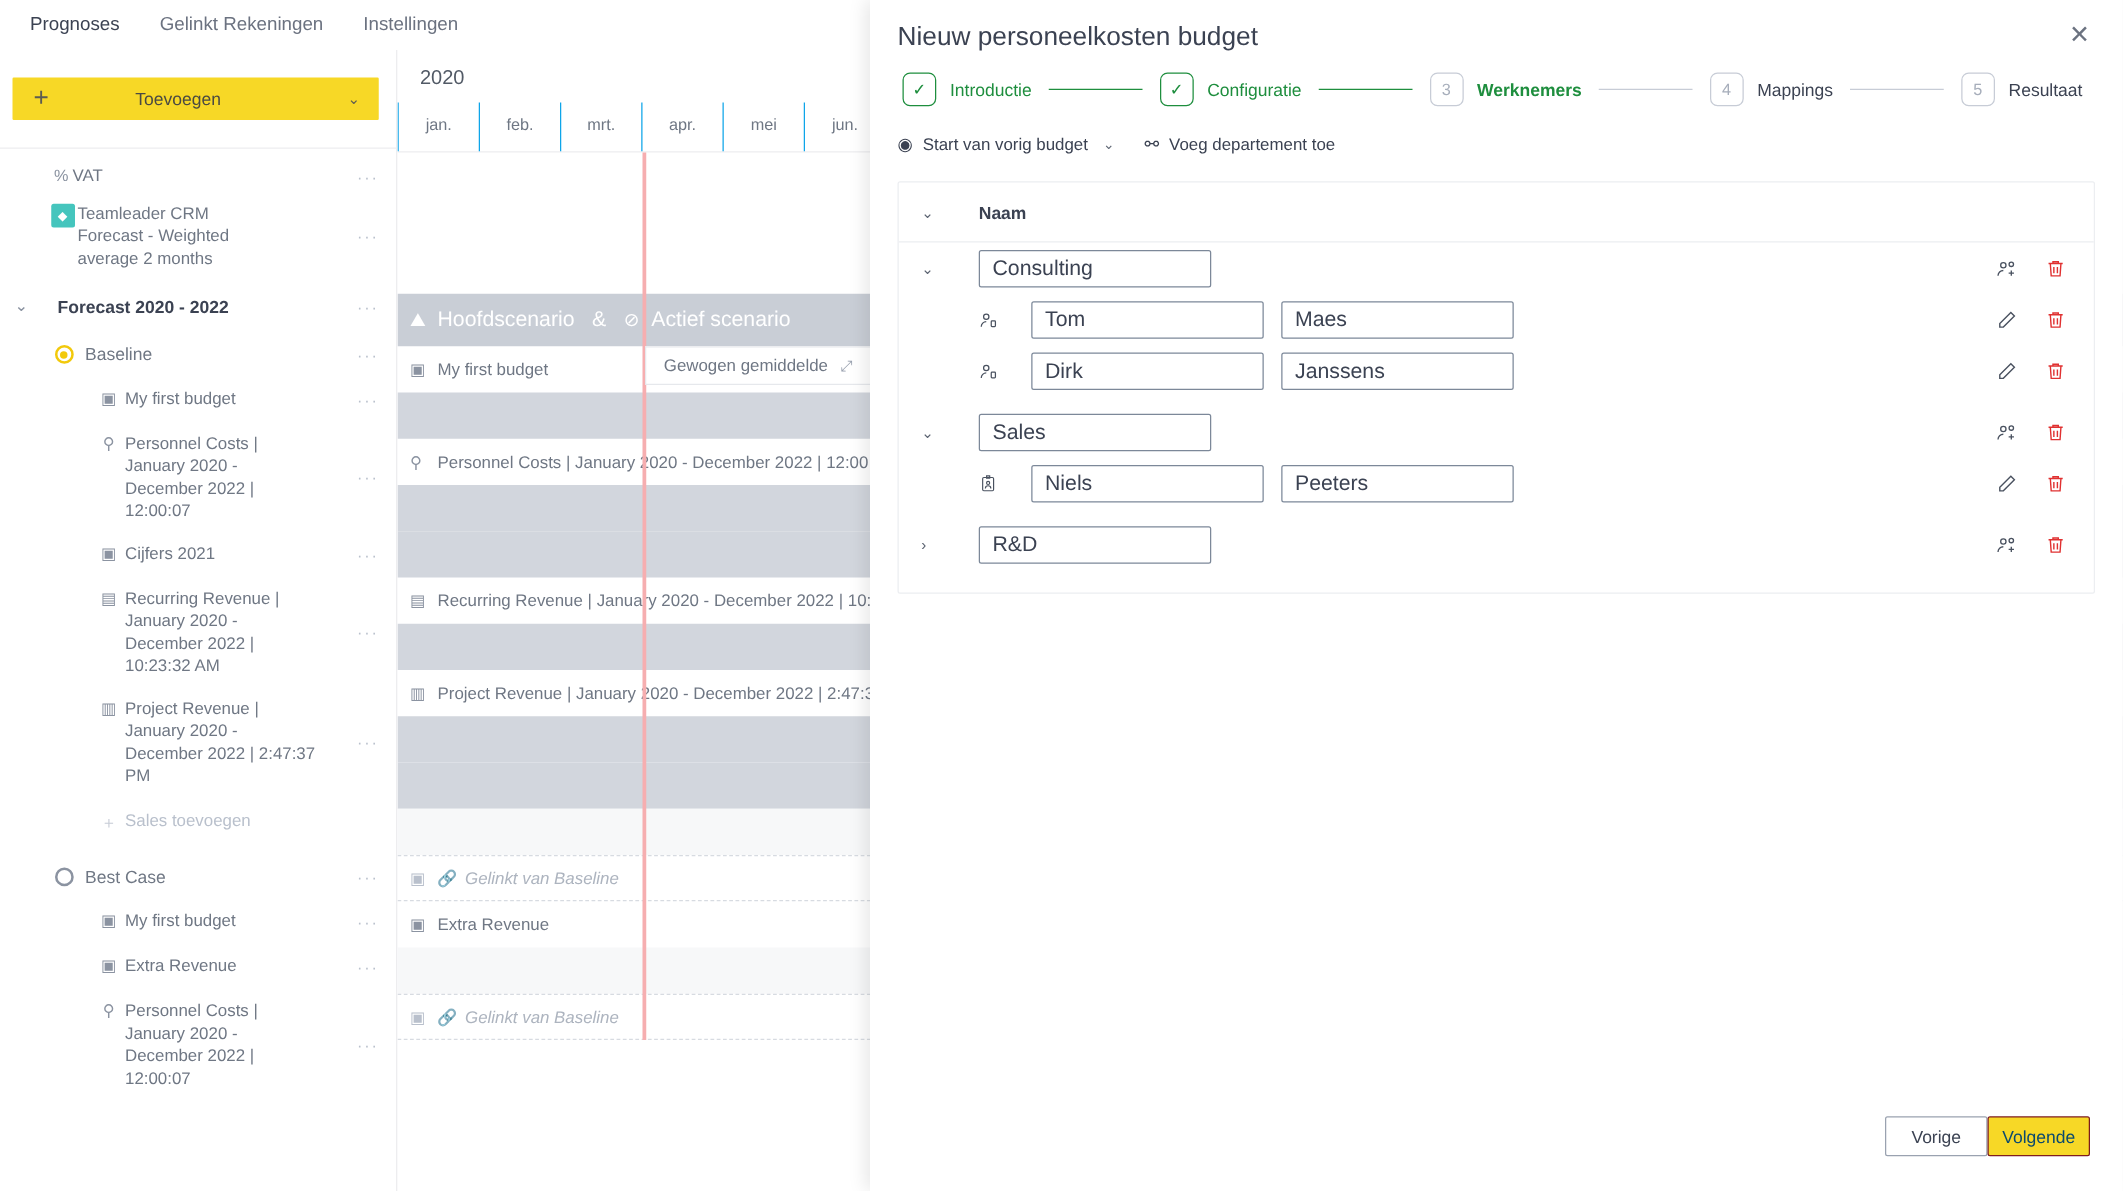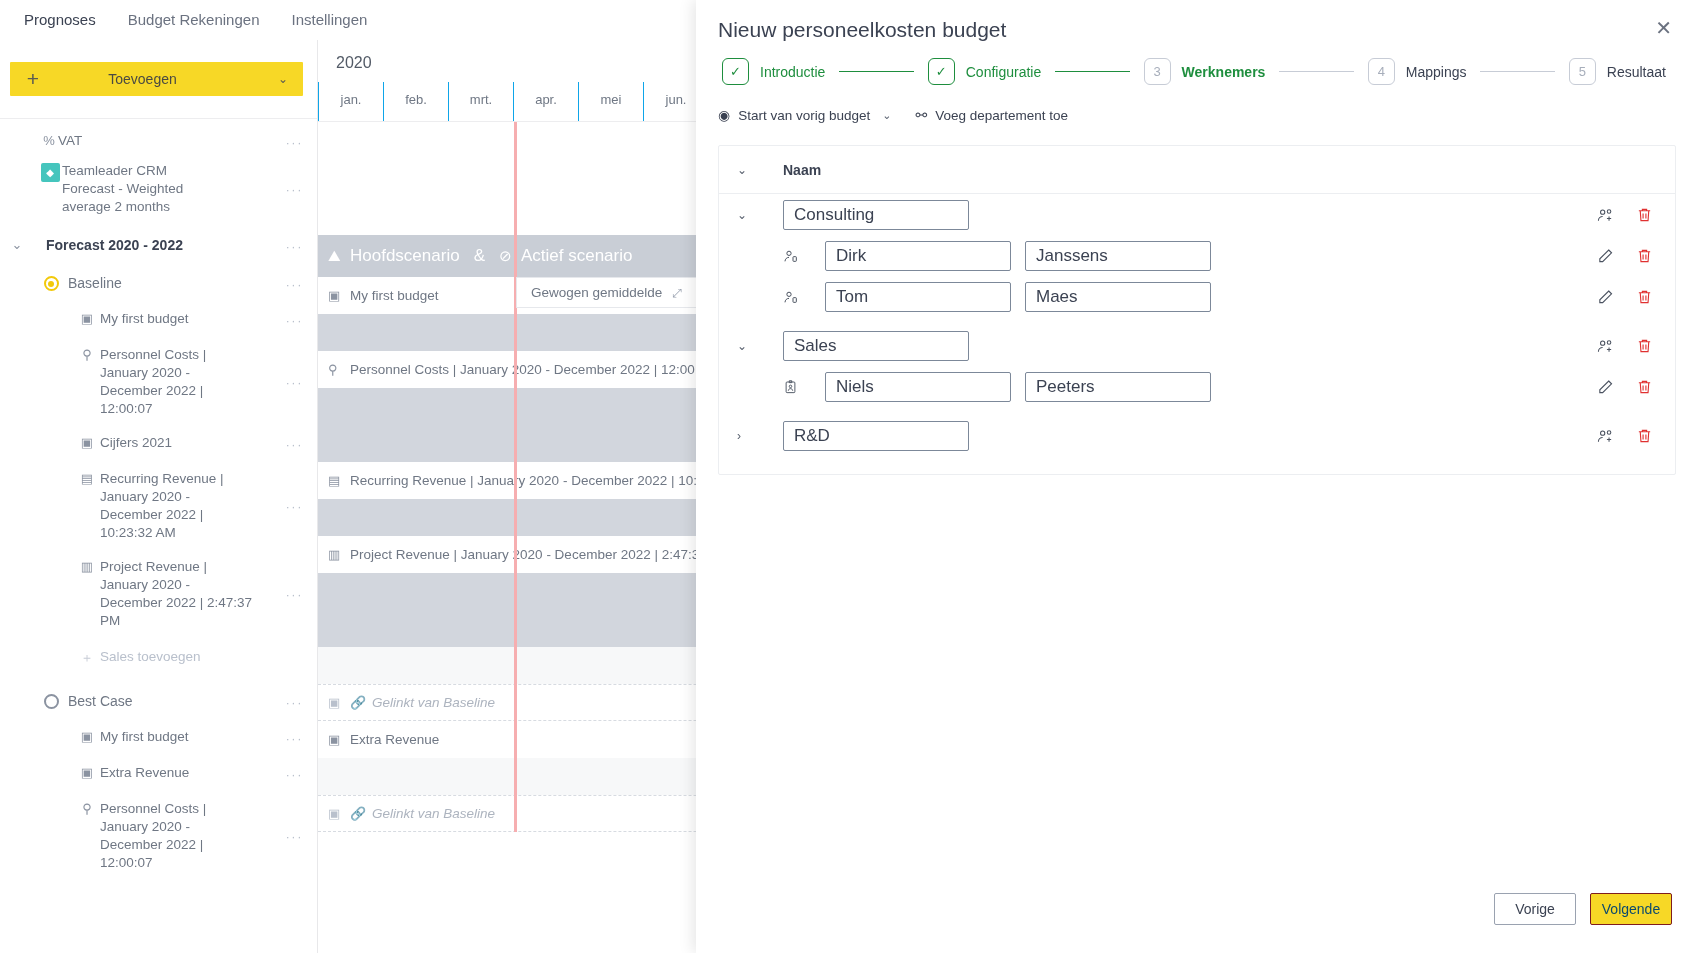--- a/index.html
+++ b/index.html
@@ -185,40 +185,40 @@
   .field.w2 { width: 186px; margin-left: 14px; }
   .actions {
     position: absolute; right: 22px; top: 50%; transform: translateY(-50%);
     display: flex; align-items: center; gap: 22px;
   }
   .act { cursor: pointer; display: inline-flex; color: #4a5260; }
   .act.del { color: #e03131; }
 
   .modal-foot {
     margin-top: auto; padding: 0 26px 28px 0;
-    display: flex; justify-content: flex-end; gap: 14px; margin-left: 13px;
+    display: flex; justify-content: flex-end;  margin-left: 13px;
   }
   .btn {
     min-width: 82px; height: 32px; font-size: 14px; border-radius: 2px;
     display: flex; align-items: center; justify-content: center; cursor: pointer;
     font-family: "Liberation Sans", sans-serif;
   }
   .btn-sec { background: #fff; border: 1px solid #9aa2b0; color: #3b4252; }
   .btn-pri { background: #f7d826; border: 1px solid #7f1d1d; color: #0c4a6e; }
 </style>
 </head>
 <body>
 
 <div id="app">
 
   <div class="bg-layer">
 
     <div class="topnav">
       <div class="topnav-item active"><span>Prognoses</span></div>
-      <div class="topnav-item"><span>Budget Rekeningen</span></div>
+      <div class="topnav-item"><span>Gelinkt Rekeningen</span></div>
       <div class="topnav-item"><span>Instellingen</span></div>
     </div>
 
     <div class="sidebar">
       <div class="add-btn">
         <span class="plus">+</span>
         <span class="lbl">Toevoegen</span>
         <span class="chev">⌄</span>
       </div>
       <div class="sb-divider"></div>
@@ -439,22 +439,22 @@
       </div>
 
       <div class="row" style="padding-left:64px;">
         <span class="rowic">
           <svg width="16" height="16" viewBox="0 0 24 24" fill="none" stroke="currentColor" stroke-width="1.5">
               <circle cx="9" cy="8" r="3.2"></circle>
               <path d="M3 20c0-3.3 2.7-6 6-6"></path>
               <rect x="15" y="13" width="5" height="7" rx="1"></rect>
             </svg>
         </span>
-        <input class="field w1" value="Dirk" style="">
-        <input class="field w2" value="Janssens" style="">
+        <input class="field w1" value="Tom" style="">
+        <input class="field w2" value="Maes" style="">
         <span class="actions">
           <span class="act">
             <svg width="17" height="17" viewBox="0 0 24 24" fill="none" stroke="currentColor" stroke-width="1.6">
                 <path d="M16.5 3.5l4 4L8 20H4v-4z"></path>
               </svg>
           </span>
           <span class="act del">
             <svg width="17" height="17" viewBox="0 0 24 24" fill="none" stroke="currentColor" stroke-width="1.6">
                 <path d="M4 6h16M9 6V4h6v2M6 6l1 14h10l1-14M10 10v7M14 10v7"></path>
               </svg>
@@ -463,22 +463,22 @@
       </div>
 
       <div class="row" style="padding-left:64px;">
         <span class="rowic">
           <svg width="16" height="16" viewBox="0 0 24 24" fill="none" stroke="currentColor" stroke-width="1.5">
               <circle cx="9" cy="8" r="3.2"></circle>
               <path d="M3 20c0-3.3 2.7-6 6-6"></path>
               <rect x="15" y="13" width="5" height="7" rx="1"></rect>
             </svg>
         </span>
-        <input class="field w1" value="Tom" style="">
-        <input class="field w2" value="Maes" style="">
+        <input class="field w1" value="Dirk" style="">
+        <input class="field w2" value="Janssens" style="">
         <span class="actions">
           <span class="act">
             <svg width="17" height="17" viewBox="0 0 24 24" fill="none" stroke="currentColor" stroke-width="1.6">
                 <path d="M16.5 3.5l4 4L8 20H4v-4z"></path>
               </svg>
           </span>
           <span class="act del">
             <svg width="17" height="17" viewBox="0 0 24 24" fill="none" stroke="currentColor" stroke-width="1.6">
                 <path d="M4 6h16M9 6V4h6v2M6 6l1 14h10l1-14M10 10v7M14 10v7"></path>
               </svg>

